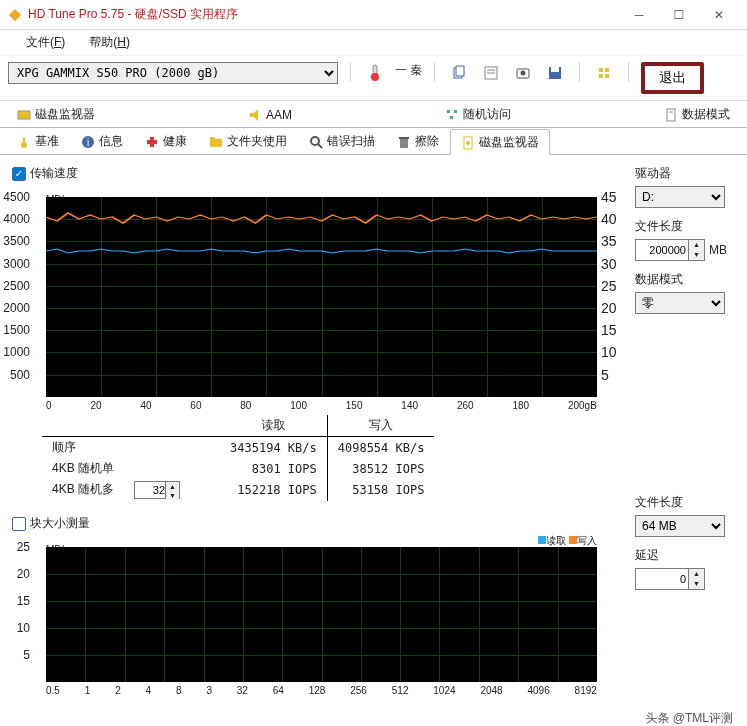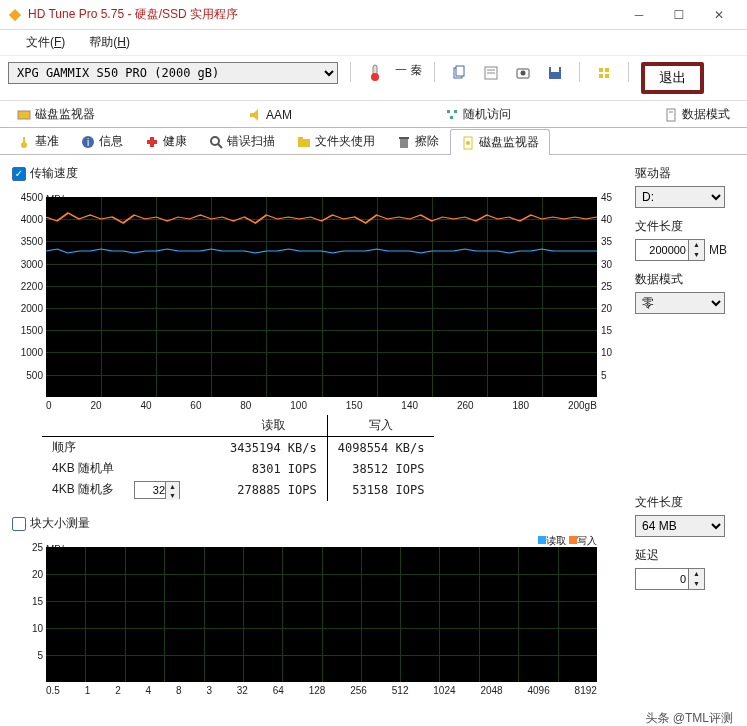--- a/index.html
+++ b/index.html
@@ -30,23 +30,23 @@
 .spin input { border: none; width: 52px; font-size: 11px; padding: 0 2px; text-align: right; }
 .spin-btns { display: flex; flex-direction: column; width: 16px; border-left: 1px solid #7a7a7a; }
 .spin-btns div { flex: 1; font-size: 7px; line-height: 9px; text-align: center; background: #f0f0f0; cursor: pointer; }
 .checkbox-row { display: flex; align-items: center; gap: 4px; margin-bottom: 2px; }
 .chk { width: 14px; height: 14px; border: 1px solid #46a; border-radius: 2px; display: inline-flex; align-items: center; justify-content: center; font-size: 10px; color: #fff; }
 .chk.checked { background: #0078d4; }
 .chart-box { background: #000; position: relative; margin-top: 2px; }
 .chart1 { height: 200px; }
 .chart2 { height: 135px; }
 .axis-left { position: absolute; left: -30px; top: 0; bottom: 0; width: 28px; }
-.axis-left .tick { position: absolute; right: 1px; font-size: 10px; transform: translateY(-50%); }
+.axis-left .tick { position: absolute; right: 14px; font-size: 12px; transform: translateY(-50%); }
 .axis-right { position: absolute; right: -22px; top: 0; bottom: 0; width: 20px; }
-.axis-right .tick { position: absolute; left: 2px; font-size: 10px; transform: translateY(-50%); }
+.axis-right .tick { position: absolute; left: 2px; font-size: 14px; transform: translateY(-50%); }
 .axis-top-l, .axis-top-r { position: absolute; top: -13px; font-size: 10px; margin-top: 10px; }
 .axis-top-l { left: 0; } .axis-top-r { right: 0; }
 .axis-bot { position: absolute; bottom: -14px; left: 0; right: 0; display: flex; justify-content: space-between; font-size: 10px; }
 .chart-wrap { position: relative; margin: 15px 26px 18px 34px; }
 .grid-h, .grid-v { position: absolute; background: #1a3a1a; }
 .grid-h { left: 0; right: 0; height: 1px; }
 .grid-v { top: 0; bottom: 0; width: 1px; }
 .legend2 { position: absolute; top: -13px; right: 0; font-size: 10px; }
 .legend2 .sq { display: inline-block; width: 8px; height: 8px; }
 .results-table { margin: 8px 0 0 0; border-collapse: collapse; }
@@ -179,31 +179,31 @@
     </div>
   <div class="tab">
       <span class="tab-icon"><svg viewBox="0 0 14 14">
           <rect x="5" y="2" width="4" height="10" fill="#d33"></rect>
           <rect x="2" y="5" width="10" height="4" fill="#d33"></rect>
         </svg></span>
       <span>健康</span>
     </div>
   <div class="tab">
       <span class="tab-icon"><svg viewBox="0 0 14 14">
+          <rect x="1" y="4" width="12" height="8" fill="#e8c029"></rect>
+          <rect x="1" y="2" width="5" height="3" fill="#e8c029"></rect>
+        </svg></span>
+      <span>文件夹使用</span>
+    </div>
+  <div class="tab">
+      <span class="tab-icon"><svg viewBox="0 0 14 14">
           <circle cx="6" cy="6" r="4" fill="none" stroke="#555" stroke-width="2"></circle>
           <line x1="9" y1="9" x2="13" y2="13" stroke="#555" stroke-width="2"></line>
         </svg></span>
       <span>错误扫描</span>
-    </div>
-  <div class="tab">
-      <span class="tab-icon"><svg viewBox="0 0 14 14">
-          <rect x="1" y="4" width="12" height="8" fill="#e8c029"></rect>
-          <rect x="1" y="2" width="5" height="3" fill="#e8c029"></rect>
-        </svg></span>
-      <span>文件夹使用</span>
     </div>
   <div class="tab">
       <span class="tab-icon"><svg viewBox="0 0 14 14">
           <rect x="3" y="4" width="8" height="9" fill="#888"></rect>
           <rect x="2" y="2" width="10" height="2" fill="#555"></rect>
         </svg></span>
       <span>擦除</span>
     </div>
   <div class="tab active">
       <span class="tab-icon"><svg viewBox="0 0 14 14">
@@ -246,21 +246,21 @@
         <svg class="line-plot" viewBox="0 0 100 100" preserveAspectRatio="none">
           <polyline points="0,10 2,12 4,8 6,11 8,9 10,11 12,10 14,13 16,9 18,11 20,10 22,12 24,10 26,11 28,9 30,11 32,10 34,12 36,10 38,13 40,9 42,11 44,10 46,11 48,10 50,12 52,9 54,11 56,10 58,13 60,9 62,11 64,10 66,11 68,9 70,12 72,10 74,11 76,10 78,12 80,9 82,11 84,10 86,12 88,9 90,11 92,10 94,11 96,10 98,11 100,10" fill="none" stroke="#ff7f2a" stroke-width="0.5"></polyline>
           <polyline points="0,27 2,26 4,28 6,27 8,27 10,26 12,27 14,27 16,28 18,27 20,27 22,26 24,27 26,27 28,27 30,26 32,27 34,27 36,27 38,28 40,27 42,27 44,26 46,27 48,27 50,27 52,28 54,27 56,27 58,27 60,26 62,27 64,27 66,27 68,28 70,27 72,27 74,27 76,26 78,27 80,27 82,27 84,28 86,27 88,27 90,26 92,27 94,27 96,27 98,27 100,27" fill="none" stroke="#2aa8ff" stroke-width="0.5"></polyline>
         </svg>
       </div>
       <div class="axis-left">
         <span class="tick" style="top:0%">4500</span>
           <span class="tick" style="top:11.1%">4000</span>
           <span class="tick" style="top:22.2%">3500</span>
           <span class="tick" style="top:33.3%">3000</span>
-          <span class="tick" style="top:44.4%">2200</span>
+          <span class="tick" style="top:44.4%">2500</span>
           <span class="tick" style="top:55.5%">2000</span>
           <span class="tick" style="top:66.6%">1500</span>
           <span class="tick" style="top:77.7%">1000</span>
           <span class="tick" style="top:88.8%">500</span>
       </div>
       <div class="axis-right">
         <span class="tick" style="top:0%">45</span>
           <span class="tick" style="top:11.1%">40</span>
           <span class="tick" style="top:22.2%">35</span>
           <span class="tick" style="top:33.3%">30</span>
@@ -303,21 +303,21 @@
             <td>38512 IOPS</td>
           </tr>
       <tr>
             <td><span>4KB 随机多</span>&nbsp;&nbsp;&nbsp;&nbsp;&nbsp;&nbsp;<span class="spin-sm">
                 <input value="32" style="">
                 <span class="spin-btns">
                   <div>▲</div>
                   <div>▼</div>
                 </span>
               </span></td>
-            <td class="col-sep">278885 IOPS</td>
+            <td class="col-sep">152218 IOPS</td>
             <td>53158 IOPS</td>
           </tr>
     </tbody>
       </table>
 
     <div class="checkbox-row" style="margin-top:14px">
       <span class="chk"></span>
       <span>块大小测量</span>
     </div>
     <div class="chart-wrap">

